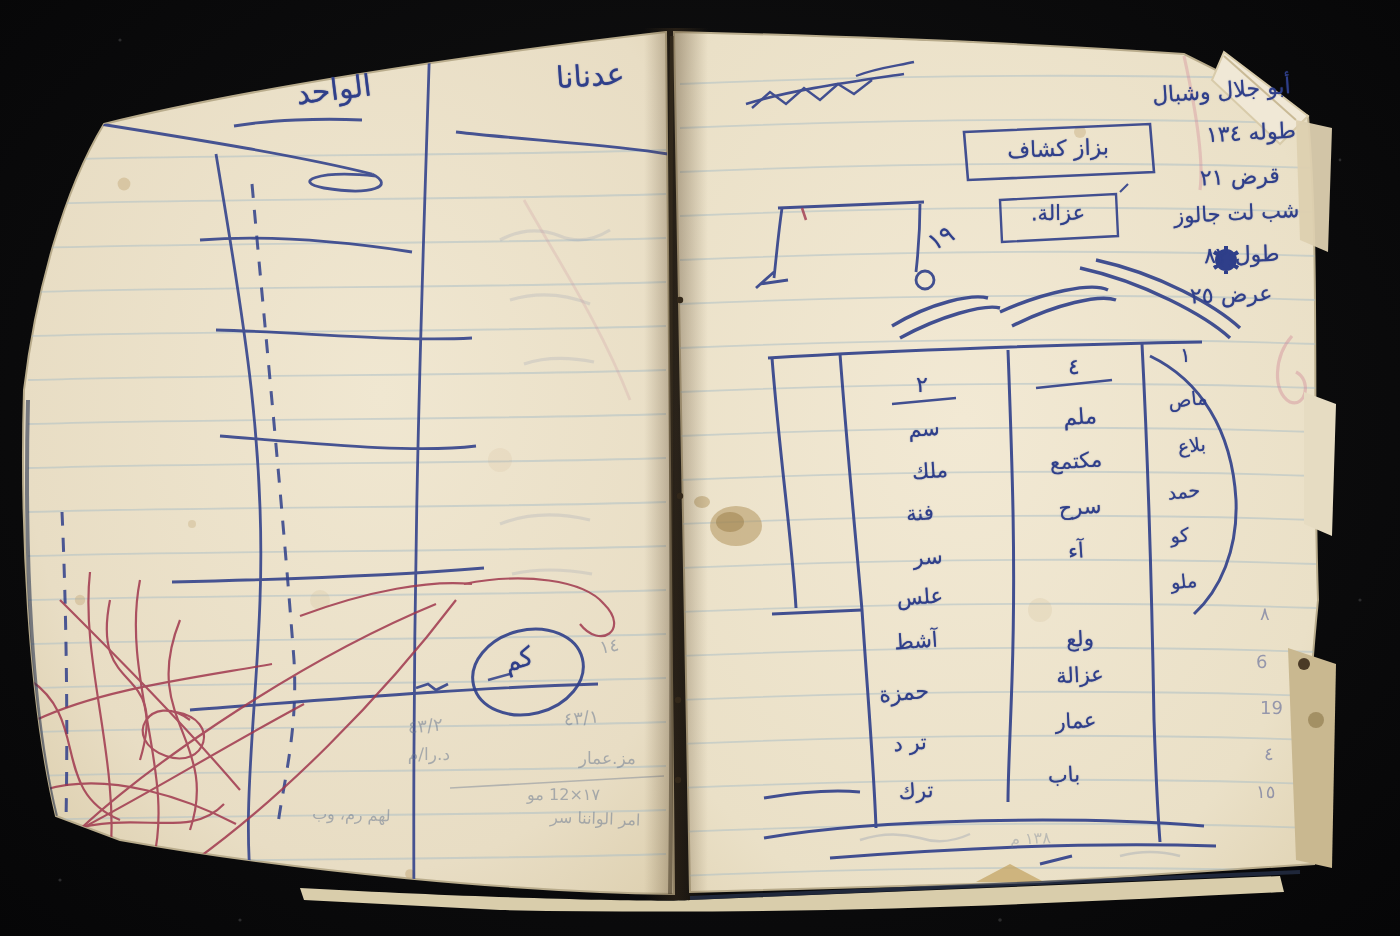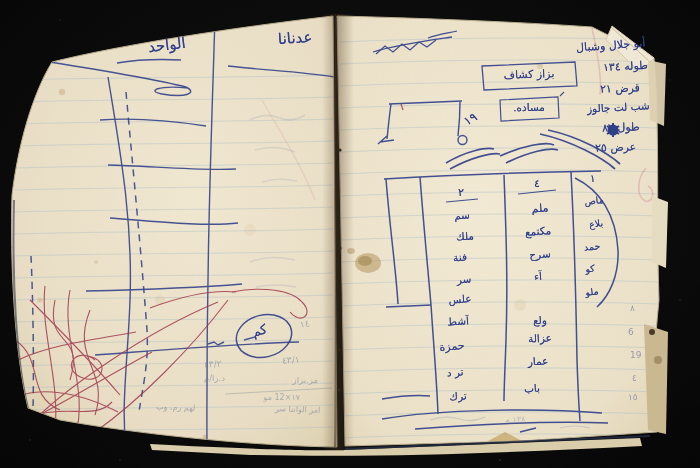--- a/index.html
+++ b/index.html
@@ -260,34 +260,34 @@
 </svg>
 
 <span class="hw" style="right:514px;top:38px;font-size:15px;transform:rotate(-7deg);">الواحد</span>
 <span class="hw" style="right:388px;top:31px;font-size:15px;transform:rotate(-4deg);">عدنانا</span>
 <span class="hw" style="left:252px;top:324px;font-size:13px;transform:rotate(-18deg);">كم</span>
 <span class="hw pencil" style="left:300px;top:320px;font-size:9px;transform:rotate(-10deg);">١٤</span>
 
 <span class="hw pencil" style="right:478px;top:360px;font-size:9px;transform:rotate(-5deg);">٤٣/٢</span>
 <span class="hw pencil" style="right:400px;top:356px;font-size:9px;transform:rotate(-5deg);">٤٣/١</span>
 <span class="hw pencil" style="right:475px;top:374px;font-size:8.5px;">د.را/م</span>
-<span class="hw pencil" style="right:382px;top:376px;font-size:8.5px;">مز.بزاز</span>
+<span class="hw pencil" style="right:382px;top:376px;font-size:8.5px;">مز.عمار</span>
 <span class="hw pencil" style="right:400px;top:394px;font-size:8px;">١٧×12 مو</span>
 <span class="hw pencil" style="right:380px;top:406px;font-size:8px;transform:rotate(2deg);">امر الواننا سر</span>
 <span class="hw pencil" style="right:505px;top:404px;font-size:8px;transform:rotate(2deg);">لهم رم، وب</span>
 
 <span class="hw" style="right:55px;top:40px;font-size:11px;transform:rotate(-4deg);">أبو جلال وشبال</span>
 <span class="hw" style="right:52px;top:61px;font-size:11px;transform:rotate(-3deg);">طوله ١٣٤</span>
 <span class="hw" style="right:60px;top:83px;font-size:11px;transform:rotate(-2deg);">قرض ٢١</span>
 <span class="hw" style="right:50px;top:102px;font-size:10.5px;transform:rotate(-3deg);">شب لت جالوز</span>
 <span class="hw" style="right:60px;top:122px;font-size:11px;transform:rotate(-2deg);">طول ٨٢</span>
 <span class="hw" style="right:64px;top:142px;font-size:11px;transform:rotate(-2deg);">عرض ٢٥</span>
 
 <span class="hw" style="left:529px;top:69px;font-size:11px;transform:translateX(-50%) rotate(-2deg);">بزاز كشاف</span>
-<span class="hw" style="left:529px;top:102px;font-size:10.5px;transform:translateX(-50%) rotate(-1deg);">مساده.</span>
+<span class="hw" style="left:529px;top:102px;font-size:10.5px;transform:translateX(-50%) rotate(-1deg);">عزالة.</span>
 
 <span class="hw" style="left:464px;top:113px;font-size:12px;transform:rotate(-30deg);">١٩</span>
 
 <span class="hw" style="left:458px;top:187px;font-size:11px;">٢</span>
 <span class="hw" style="left:534px;top:178px;font-size:11px;">٤</span>
 <span class="hw" style="left:590px;top:174px;font-size:10px;">١</span>
 
 <span class="hw" style="left:462px;top:210px;font-size:10.5px;transform:translateX(-50%) rotate(-4deg);">سم</span>
 <span class="hw" style="left:465px;top:231px;font-size:10.5px;transform:translateX(-50%) rotate(-4deg);">ملك</span>
 <span class="hw" style="left:460px;top:252px;font-size:10.5px;transform:translateX(-50%) rotate(-4deg);">فنة</span>

